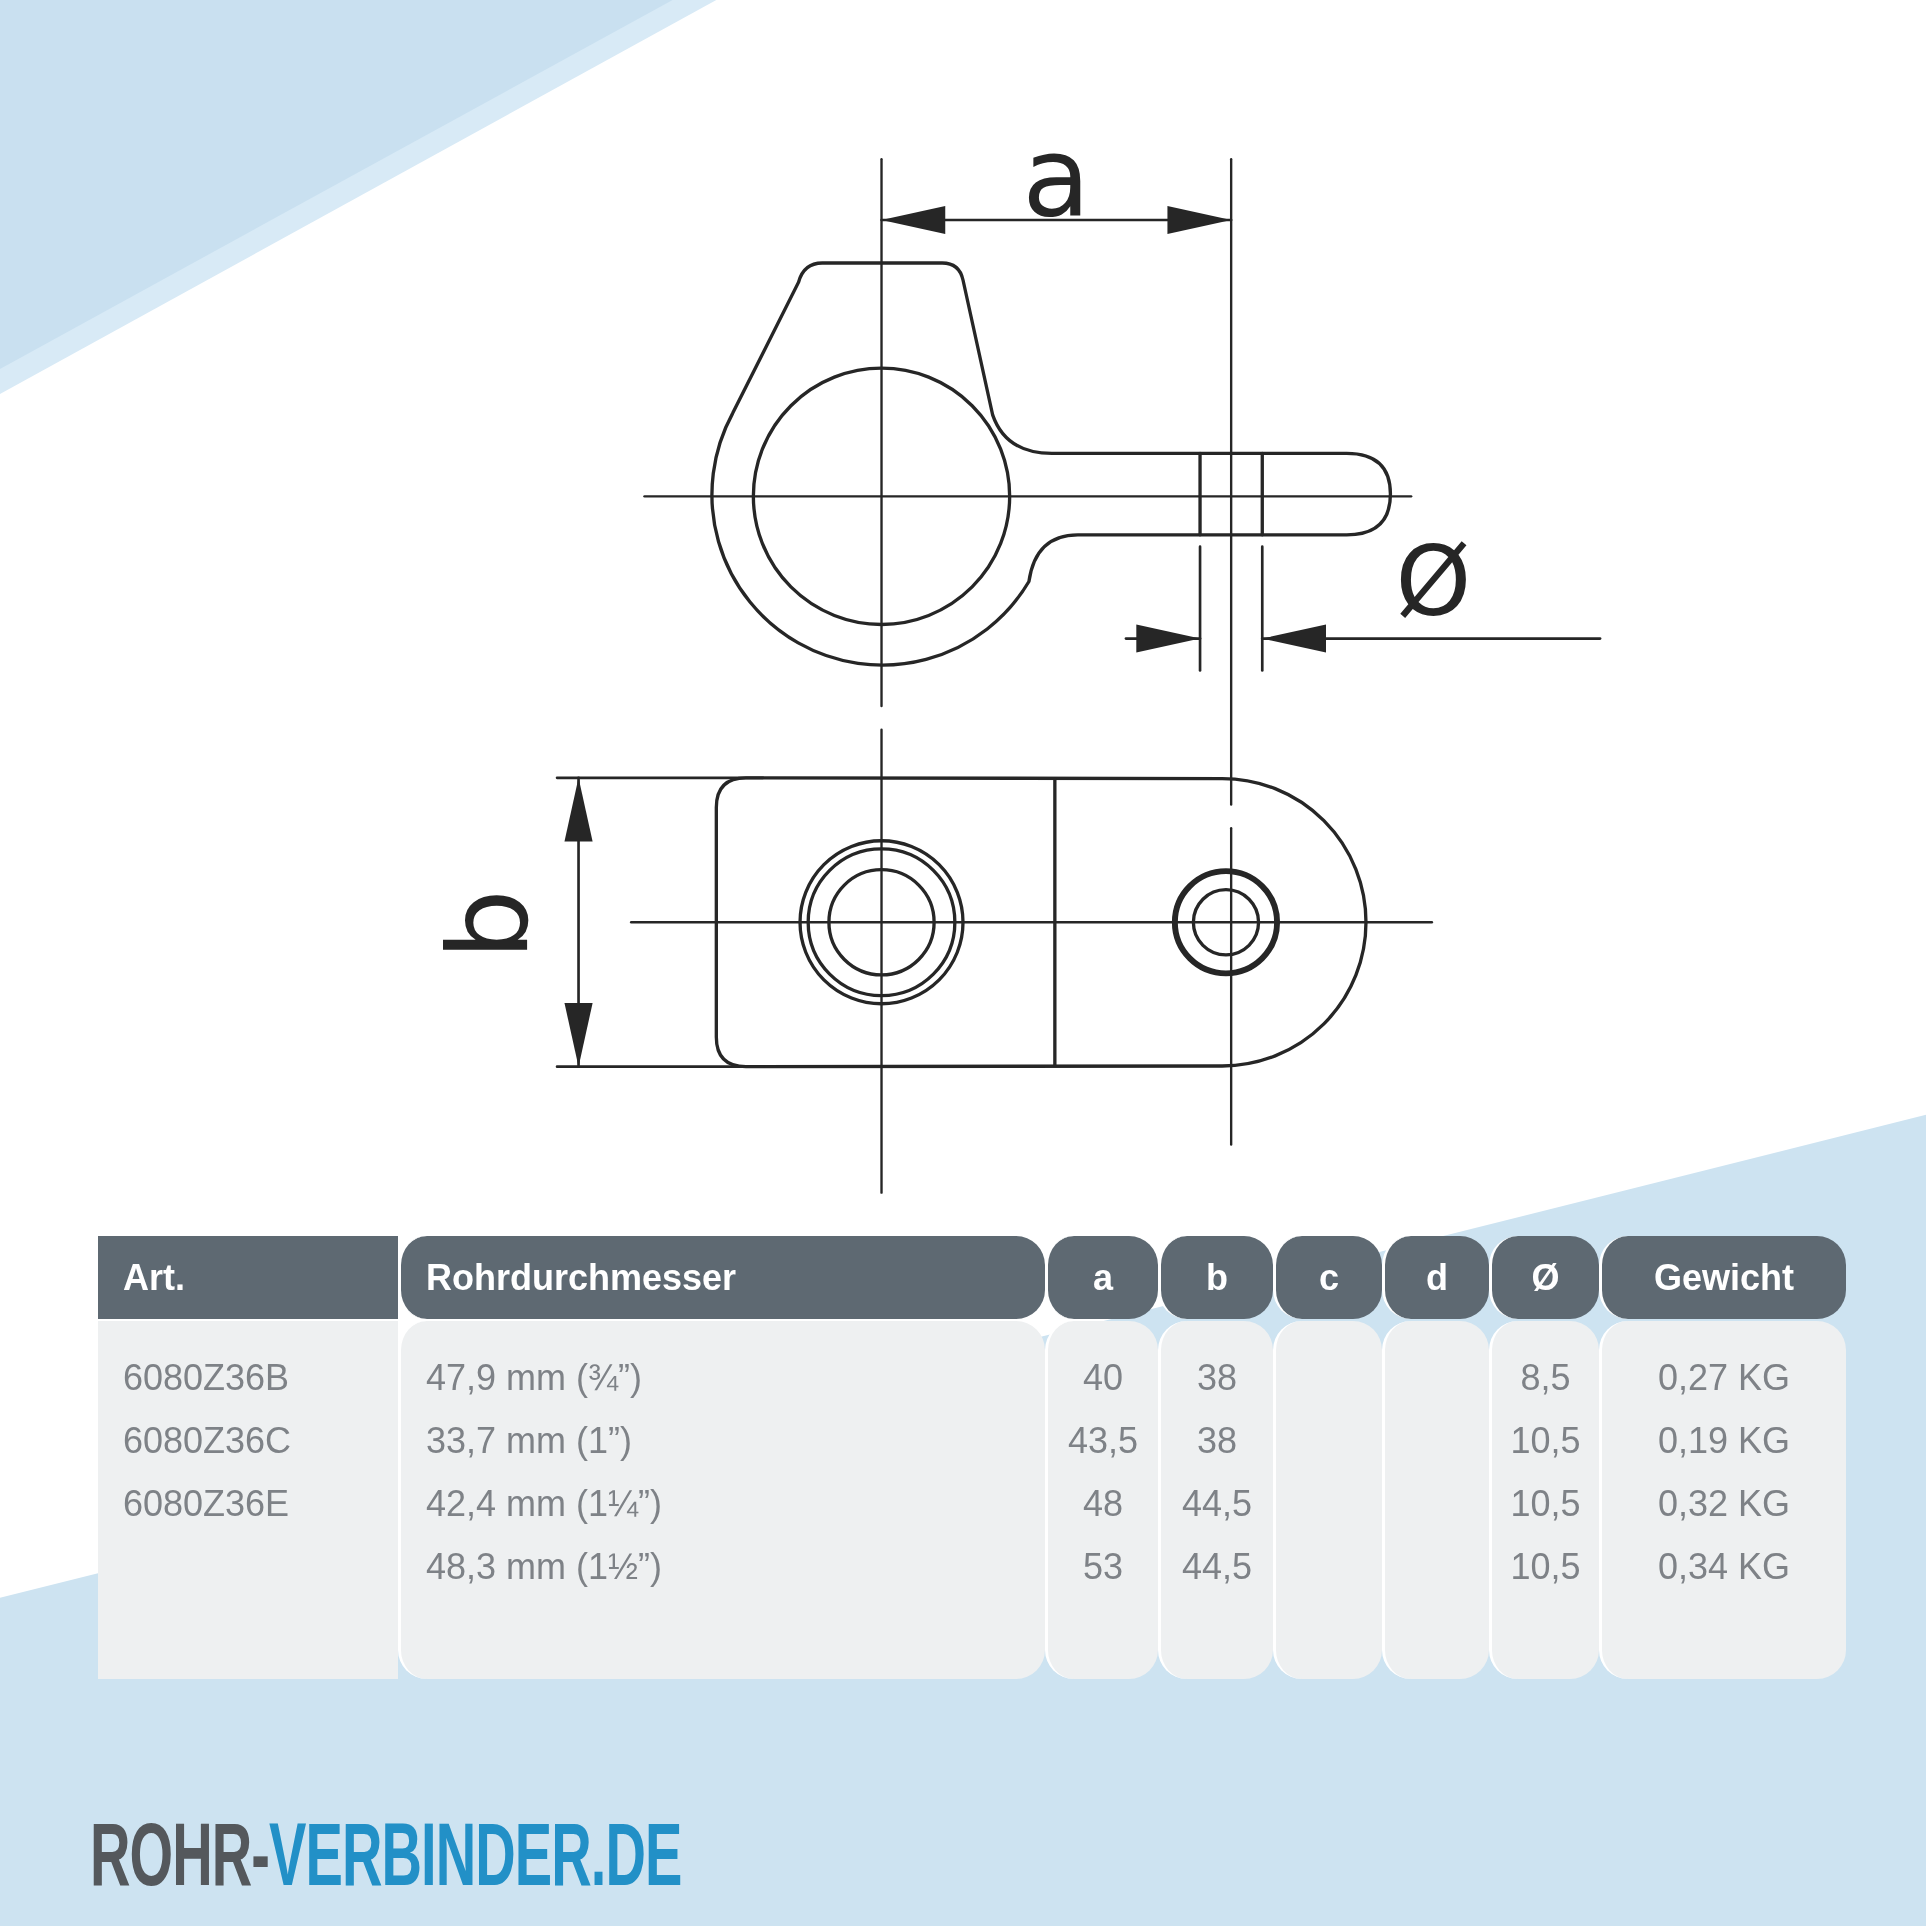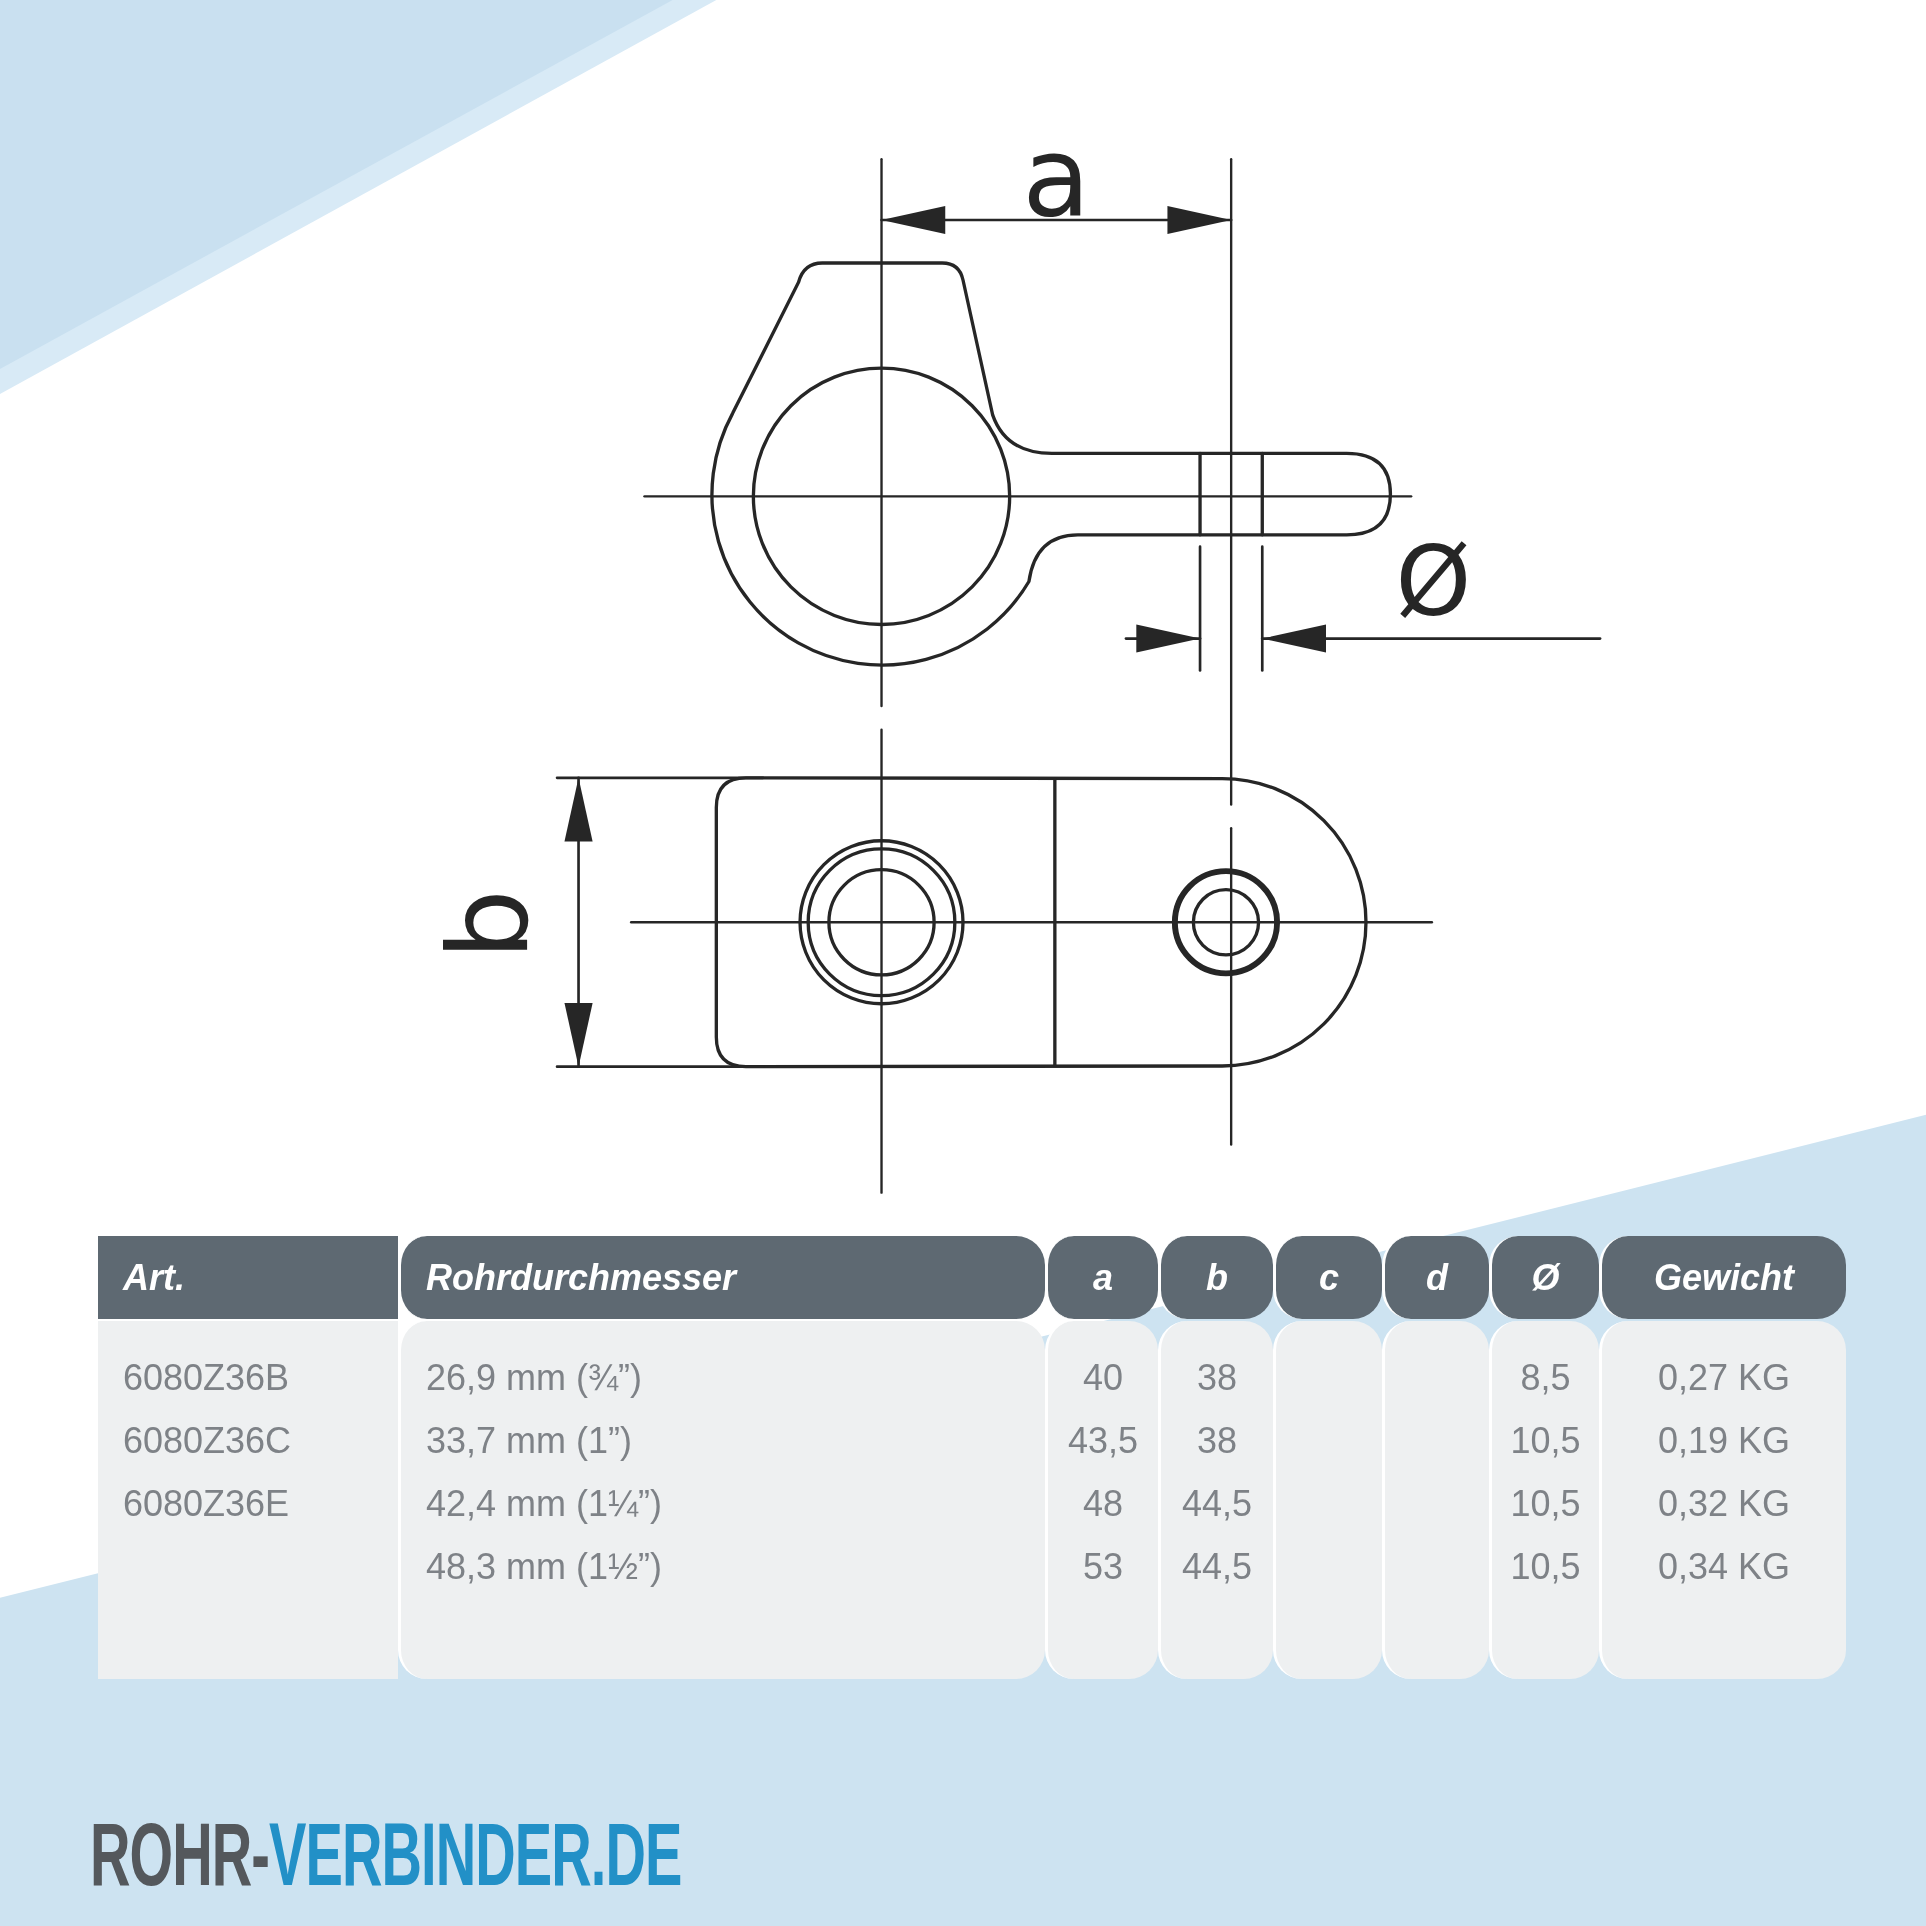--- a/index.html
+++ b/index.html
@@ -2,21 +2,21 @@
 <html style="font-size:12px"><head>
 <meta charset="utf-8">
 <style>
   html,body{margin:0;padding:0;background:#ffffff;}
   #canvas{position:relative;width:1926px;height:1926px;background:#ffffff;overflow:hidden;
           font-family:"Liberation Sans", sans-serif;}
   #bg-svg,#drawing-svg{position:absolute;left:0;top:0;}
   
   #spec-table{position:absolute;left:98px;top:1236px;width:1747px;}
   .thead{display:grid;grid-template-columns:300px 647px 113px 115px 109px 107px 110px 247px;
-         height:83px;font-style:italic;}
+         height:83px;}
   .thead .hcell{background:#5e6972;color:#ffffff;font-weight:bold;font-size:36px;
         display:flex;align-items:center;justify-content:center;}
   .thead .hcell.left{justify-content:flex-start;padding-left:25px;}
   .hcell + .hcell, .bcol + .bcol{border-left:3.7px solid #ffffff;border-radius:29px;}
   .tbody{display:grid;grid-template-columns:300px 647px 113px 115px 109px 107px 110px 247px;
          height:358px;margin-top:1.5px;}
   .bcol{background:#eef0f1;padding-top:25px;}
   .bcol .val{height:63px;line-height:63px;font-size:36px;color:#7e8287;text-align:center;
              white-space:nowrap;}
   .bcol.left .val{text-align:left;padding-left:25px;}
@@ -123,21 +123,21 @@
       <div class="hcell">Ø</div>
       <div class="hcell">Gewicht</div>
     </div>
     <div class="tbody">
       <div class="bcol left">
         <div class="val">6080Z36B</div>
         <div class="val">6080Z36C</div>
         <div class="val">6080Z36E</div>
       </div>
       <div class="bcol left">
-        <div class="val">26,9 mm (¾”)</div>
+        <div class="val">47,9 mm (¾”)</div>
         <div class="val">33,7 mm (1”)</div>
         <div class="val">42,4 mm (1¼”)</div>
         <div class="val">48,3 mm (1½”)</div>
       </div>
       <div class="bcol">
         <div class="val">40</div>
         <div class="val">43,5</div>
         <div class="val">48</div>
         <div class="val">53</div>
       </div>

